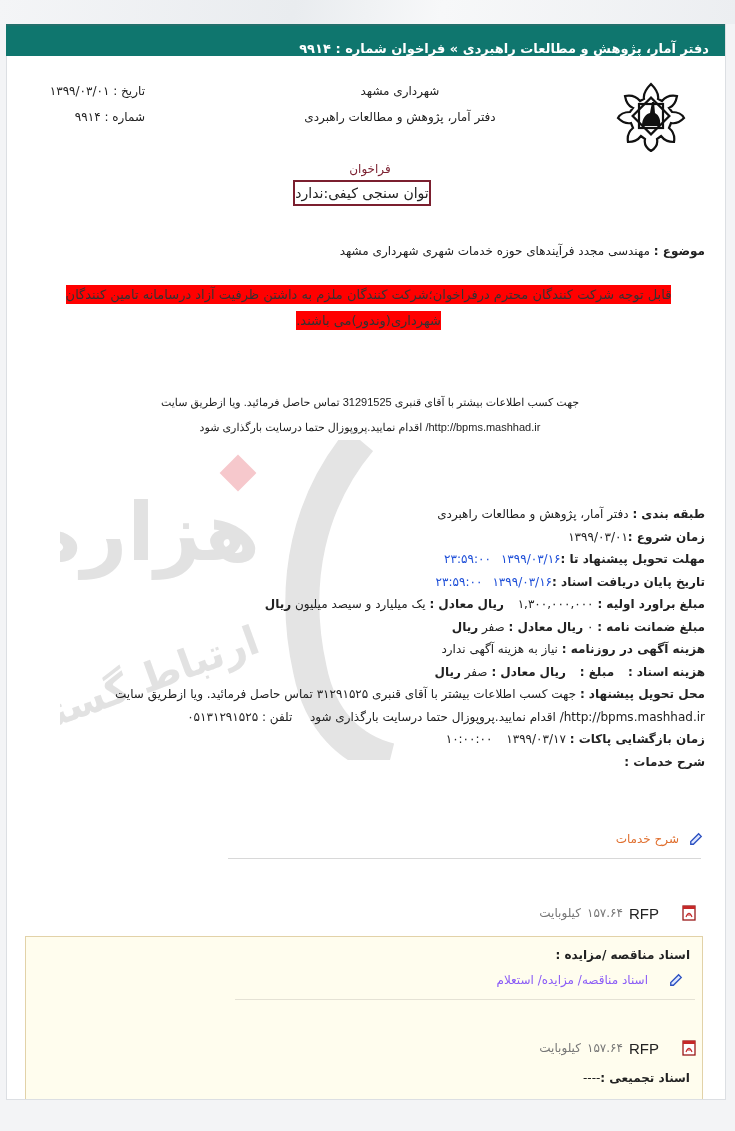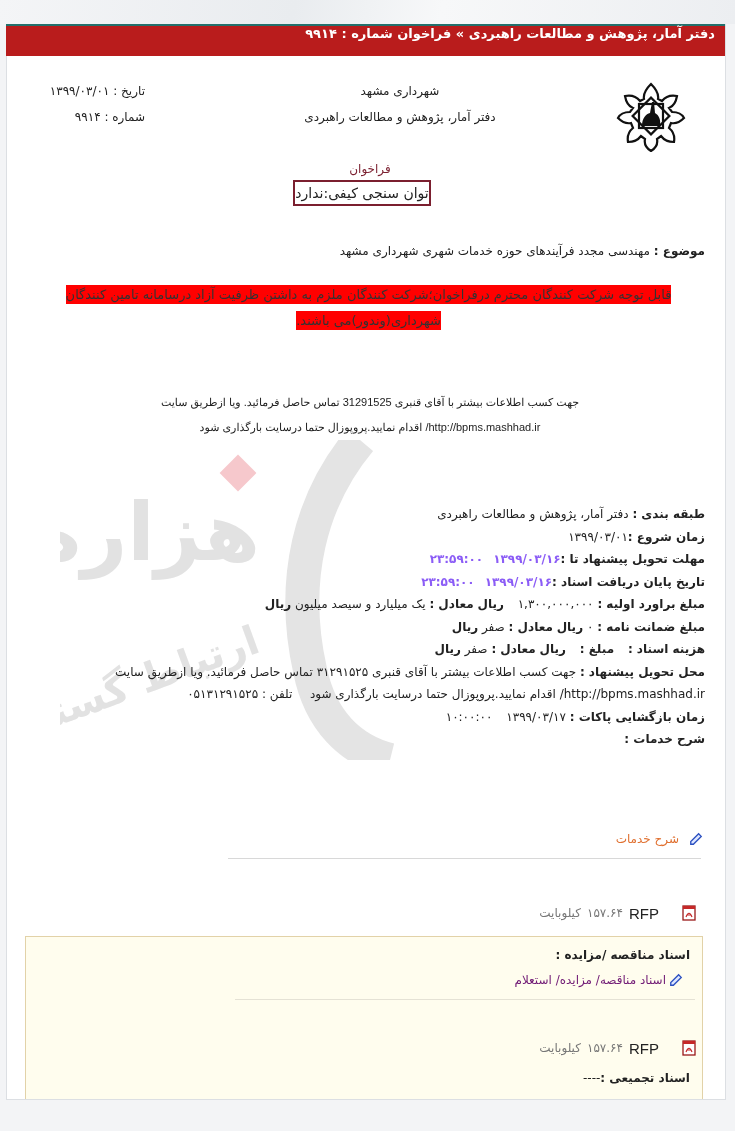--- a/index.html
+++ b/index.html
@@ -13,23 +13,23 @@
     .top-decor {
       position: absolute; left: 0; top: 0; width: 735px; height: 24px;
       background: linear-gradient(100deg, #f4f5f7 0%, #e9ecef 40%, #f7f8f9 60%, #eceef1 100%);
     }
     .panel {
       position: absolute; left: 6px; top: 24px; width: 718px; height: 1075px;
       background: #fff; border: 1px solid #dcdfe3; border-top: none;
     }
     .titlebar {
       position: absolute; left: 6px; top: 24px; width: 719px; height: 32px;
-      background: #b91c1c; border-top: 2px solid #23706c;
+      background: #0f766e; border-top: 2px solid #23706c;
       color: #fff; font-weight: bold; font-size: 13px;
-      display: flex; align-items: flex-start; padding-right: 10px; box-sizing: border-box;
+      display: flex; align-items: flex-end; padding-right: 16px; box-sizing: border-box;
     }
     .logo {
       position: absolute; left: 616px; top: 80px; width: 70px; height: 72px;
     }
     .org-name {
       position: absolute; left: 250px; top: 84px; width: 300px; text-align: center;
       font-size: 12px; color: #222;
     }
     .dept-name {
       position: absolute; left: 250px; top: 110px; width: 300px; text-align: center;
@@ -63,39 +63,39 @@
     .watermark {
       position: absolute; left: 60px; top: 440px; width: 340px; height: 320px;
       pointer-events: none;
     }
     .details {
       position: absolute; right: 30px; top: 503px; width: 600px;
       font-size: 12px; color: #222; line-height: 22.5px;
     }
     .details .row { white-space: nowrap; }
     .details .lbl { font-weight: bold; }
-    .details .green { color: #8b5cf6; font-weight: bold; }
+    .details .green { color: #1d4ed8; font-weight: normal; }
     .details .gap { display: inline-block; width: 10px; }
     .details .wide { white-space: normal; width: 600px; }
     .link-row {
       position: absolute; right: 32px; top: 832px; font-size: 12px; color: #e07030; display: flex; align-items: center; gap: 10px;
     }
     .divider1 { position: absolute; left: 228px; top: 858px; width: 473px; height: 1px; background: #d8d8d8; }
     .file-row {
       position: absolute; right: 38px; height: 22px; display: flex; align-items: center; gap: 6px;
     }
     .file-row .pdf { width: 16px; height: 16px; margin-left: 16px; }
     .file-row .name { font-family: "Liberation Sans", sans-serif; font-size: 15px; color: #222; }
     .file-row .size { font-size: 12px; color: #777; }
     .yellow-box {
       position: absolute; left: 25px; top: 936px; width: 678px; height: 163px;
       background: #fffdee; border: 1px solid #e2d2a8; border-bottom: none; box-sizing: border-box;
     }
     .docs-label { position: absolute; right: 45px; top: 948px; font-size: 12px; font-weight: bold; color: #222; }
-    .docs-link { position: absolute; right: 52px; top: 973px; font-size: 12px; color: #701a75; display: flex; align-items: center; gap: 3px; }
+    .docs-link { position: absolute; right: 52px; top: 973px; font-size: 12px; color: #8b5cf6; display: flex; align-items: center; gap: 21px; }
     .divider2 { position: absolute; left: 235px; top: 999px; width: 460px; height: 1px; background: #e5e2d5; }
     .aggregate { position: absolute; right: 45px; top: 1071px; font-size: 12px; color: #222; }
     .aggregate b { font-weight: bold; }
     .pencil { width: 14px; height: 14px; }
   </style>
 </head>
 <body>
 
 <div class="top-decor"></div>
 <div class="panel"></div>
@@ -167,20 +167,24 @@
   </div>
   <div class="row">
     <span class="lbl">مبلغ ضمانت نامه :</span>
     <span>۰</span>
     <span class="lbl">ریال</span>
     <span class="lbl">معادل :</span>
     <span>صفر</span>
     <span class="lbl">ریال</span>
   </div>
   <div class="row">
+    <span class="lbl">هزینه آگهی در روزنامه :</span>
+    <span>نیاز به هزینه آگهی ندارد</span>
+  </div>
+  <div class="row">
     <span class="lbl">هزینه اسناد :</span><span class="gap"></span>
     <span class="lbl">مبلغ :</span><span class="gap"></span>
     <span class="lbl">ریال</span>
     <span class="lbl">معادل :</span>
     <span>صفر</span>
     <span class="lbl">ریال</span>
   </div>
   <div class="row wide">
     <span class="lbl">محل تحویل پیشنهاد :</span>
     <span>جهت کسب اطلاعات بیشتر با آقای قنبری ۳۱۲۹۱۵۲۵ تماس حاصل فرمائید. ویا ازطریق سایت http://bpms.mashhad.ir/ اقدام نمایید.پروپوزال حتما درسایت بارگذاری شود</span>

